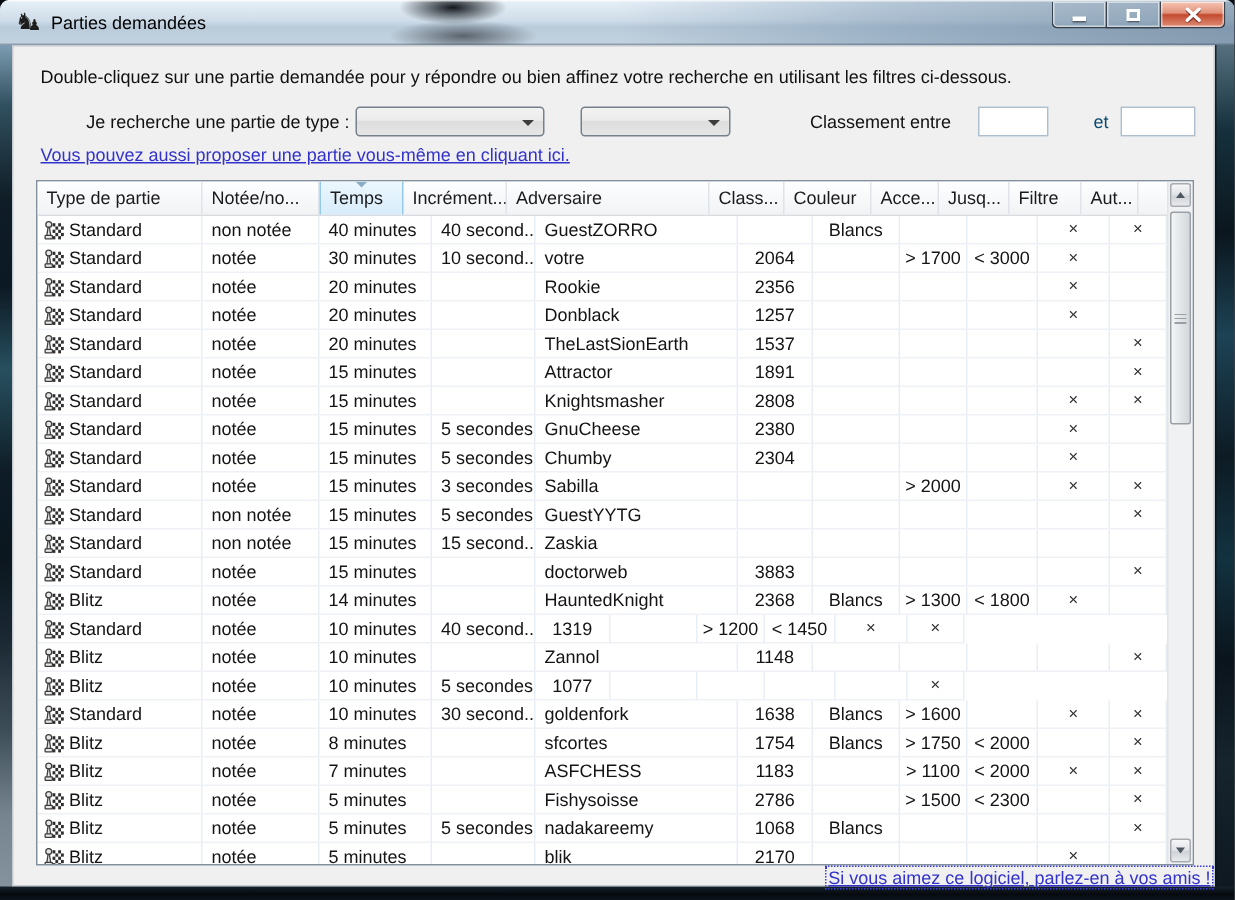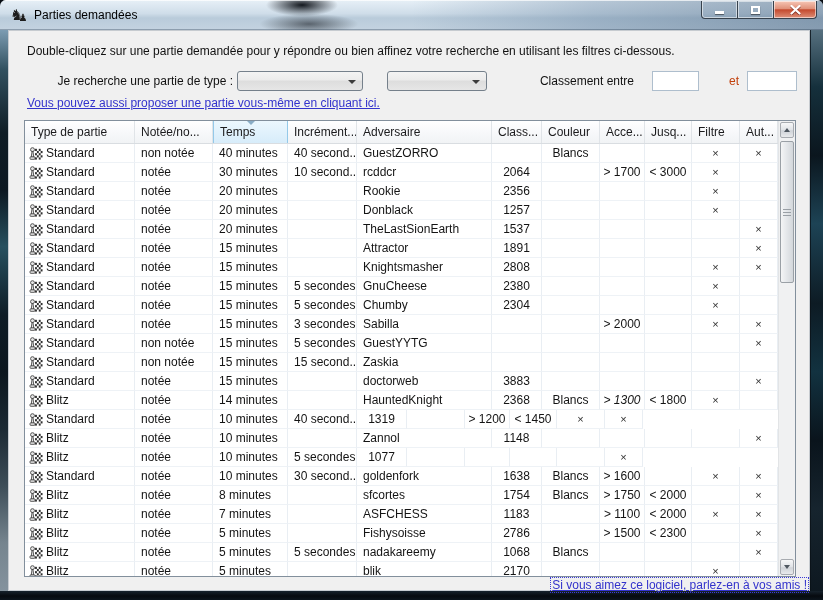--- a/index.html
+++ b/index.html
@@ -54,21 +54,21 @@
   .combo-1{left:229px;width:126px;}
   .combo-2{left:379px;width:100px;}
   .combo .val{position:absolute;left:5px;top:2px;}
   .combo-arrow{position:absolute;right:6px;top:8px;width:0;height:0;
                border-left:4px solid transparent;border-right:4px solid transparent;border-top:4px solid #3c3c3c;}
   .filter-label-2{position:absolute;left:452px;top:44px;width:174px;text-align:right;color:#111;}
   .txtbox{position:absolute;top:41px;height:20px;box-sizing:border-box;border:1px solid #aebecd;background:#fff;
           font-family:"Liberation Sans",sans-serif;font-size:12px;padding:0 3px;}
   .txt-min{left:644px;width:47px;}
   .txt-max{left:739px;width:50px;}
-  .and-label{position:absolute;left:721px;top:44px;color:#c2410c;}
+  .and-label{position:absolute;left:721px;top:44px;color:#0c4a6e;}
   a.link{color:#3333cc;text-decoration:underline;cursor:pointer;}
   .link-propose{position:absolute;left:19px;top:66px;}
   .link-share{position:absolute;right:1px;top:547px;border:1px dotted #3b3bd6;padding:0 1px;}
 
   
   .listview{position:absolute;left:16px;top:90px;width:772px;height:457px;box-sizing:border-box;
             border:1px solid #828f9c;background:#fff;overflow:hidden;}
   .lv-header{position:absolute;left:0;top:0;right:17px;height:23px;display:flex;
              background:linear-gradient(180deg,#ffffff 0%,#f8f9fb 45%,#f1f3f5 100%);
              border-bottom:1px solid #d9dde1;box-sizing:border-box;}
@@ -143,21 +143,21 @@
     <input class="txtbox txt-min" value="" style="">
     <span class="and-label">et</span>
     <input class="txtbox txt-max" value="" style="">
 
     <a class="link link-propose">Vous pouvez aussi proposer une partie vous-même en cliquant ici.</a>
 
     <div class="listview">
       <div class="lv-header" id="lv-header">
           <div class="hcell" style="width: 110px;"><span>Type de partie</span></div>
           <div class="hcell" style="width: 78px;"><span>Notée/no...</span></div>
-          <div class="hcell sorted" style="width: 75px;"><span>Temps</span><i class="sort-arrow"></i></div>
+          <div class="hcell sorted" style="width: 56px;"><span>Temps</span><i class="sort-arrow"></i></div>
           <div class="hcell" style="width: 69px;"><span>Incrément...</span></div>
           <div class="hcell" style="width: 135px;"><span>Adversaire</span></div>
           <div class="hcell" style="width: 50px;"><span>Class...</span></div>
           <div class="hcell" style="width: 58px;"><span>Couleur</span></div>
           <div class="hcell" style="width: 45px;"><span>Acce...</span></div>
           <div class="hcell" style="width: 47px;"><span>Jusq...</span></div>
           <div class="hcell" style="width: 48px;"><span>Filtre</span></div>
           <div class="hcell" style="width: 38px;"><span>Aut...</span></div>
         </div>
       <div class="lv-body" id="lv-body">
@@ -214,21 +214,21 @@
                   <circle cx="4.8" cy="3.9" r="2.1"></circle>
                   <path d="M3.4 12 L4.3 5.9 h1 L6.2 12 Z"></path>
                   <rect x="2.2" y="11.6" width="5.2" height="2.6" rx="0.6"></rect>
                 </g>
               </svg>
               <span>Standard</span>
             </div>
             <div class="cell align-left cell-rated" style="width: 78px;">notée</div>
             <div class="cell align-left cell-time" style="width: 75px;">30 minutes</div>
             <div class="cell align-left cell-increment" style="width: 69px;">10 second...</div>
-            <div class="cell align-left cell-opponent" style="width: 135px;">rcddcr</div>
+            <div class="cell align-left cell-opponent" style="width: 135px;">votre</div>
             <div class="cell align-center cell-rating" style="width: 50px;">2064</div>
             <div class="cell align-center cell-color" style="width: 58px;"></div>
             <div class="cell align-center cell-accept_from" style="width: 45px;">&gt; 1700</div>
             <div class="cell align-center cell-up_to" style="width: 47px;">&lt; 3000</div>
             <div class="cell align-center cell-filter" style="width: 48px;">×</div>
             <div class="cell align-center cell-auto" style="width: 38px;"></div>
           </div>
           <div class="lv-row">
             <div class="cell align-left cell-type" style="width: 110px;">
               <svg class="pawn-ico" width="15" height="15" viewBox="0 0 16 16">
@@ -625,21 +625,21 @@
                 </g>
               </svg>
               <span>Blitz</span>
             </div>
             <div class="cell align-left cell-rated" style="width: 78px;">notée</div>
             <div class="cell align-left cell-time" style="width: 75px;">14 minutes</div>
             <div class="cell align-left cell-increment" style="width: 69px;"></div>
             <div class="cell align-left cell-opponent" style="width: 135px;">HauntedKnight</div>
             <div class="cell align-center cell-rating" style="width: 50px;">2368</div>
             <div class="cell align-center cell-color" style="width: 58px;">Blancs</div>
-            <div class="cell align-center cell-accept_from" style="width: 45px; font-style: italic;">&gt; 1300</div>
+            <div class="cell align-center cell-accept_from" style="width: 45px;">&gt; 1300</div>
             <div class="cell align-center cell-up_to" style="width: 47px;">&lt; 1800</div>
             <div class="cell align-center cell-filter" style="width: 48px;">×</div>
             <div class="cell align-center cell-auto" style="width: 38px;"></div>
           </div>
           <div class="lv-row">
             <div class="cell align-left cell-type" style="width: 110px;">
               <svg class="pawn-ico" width="15" height="15" viewBox="0 0 16 16">
                 <g fill="#2f2f2f">
                   <rect x="7.5" y="3" width="2" height="2.3"></rect>
                   <rect x="11.5" y="3" width="2" height="2.3"></rect>

